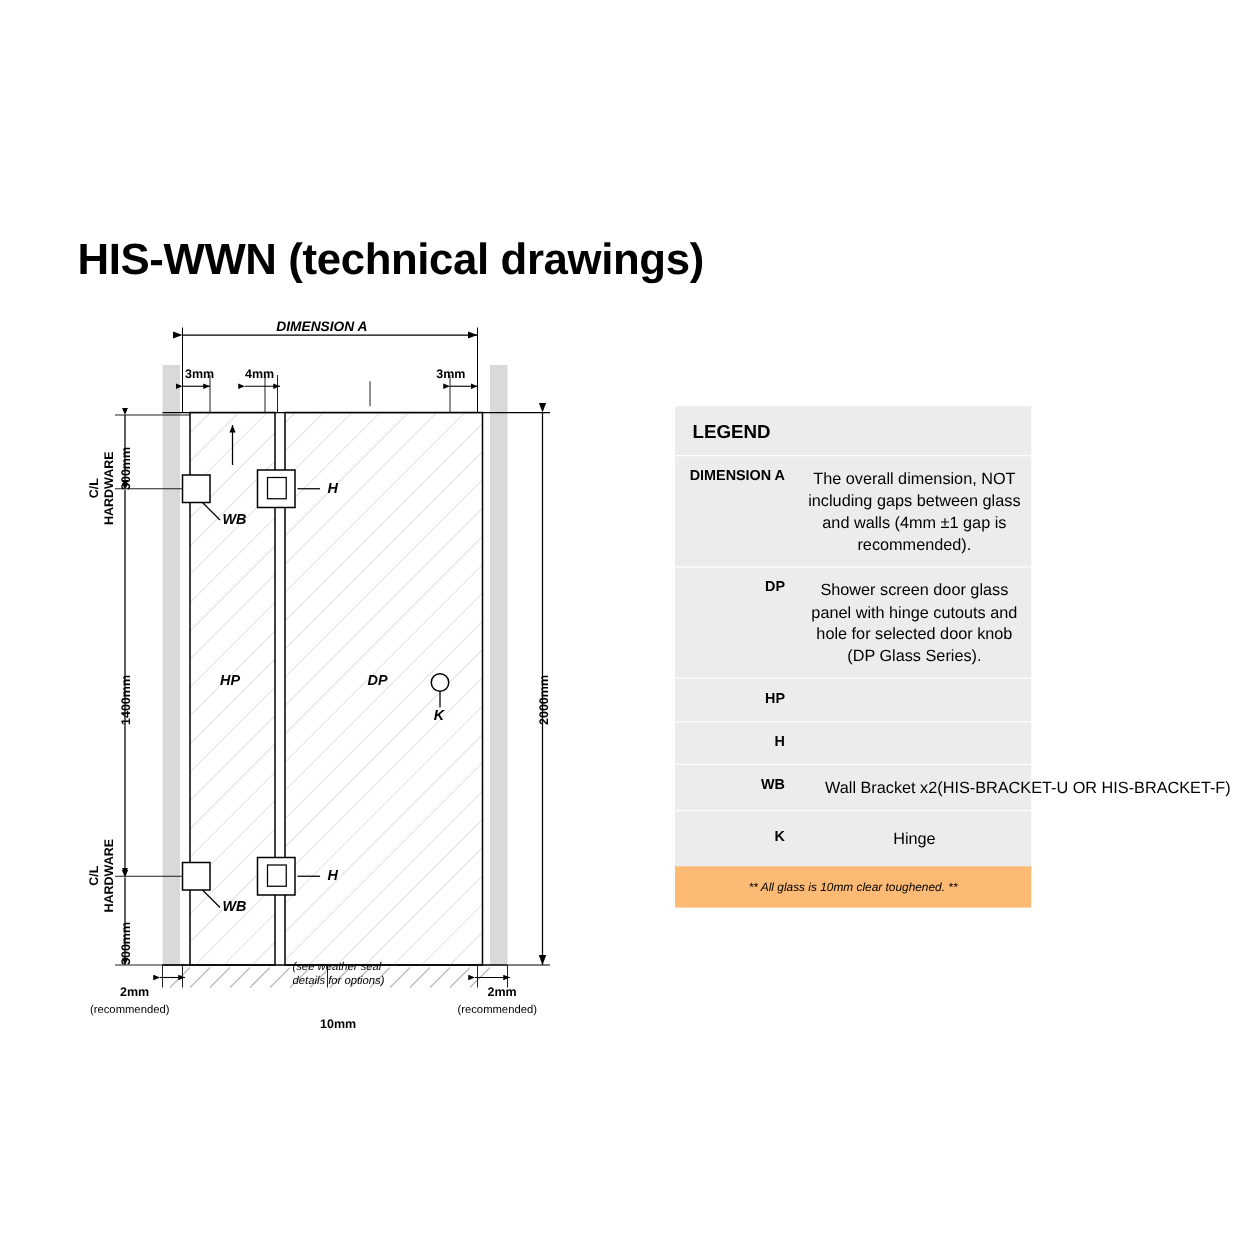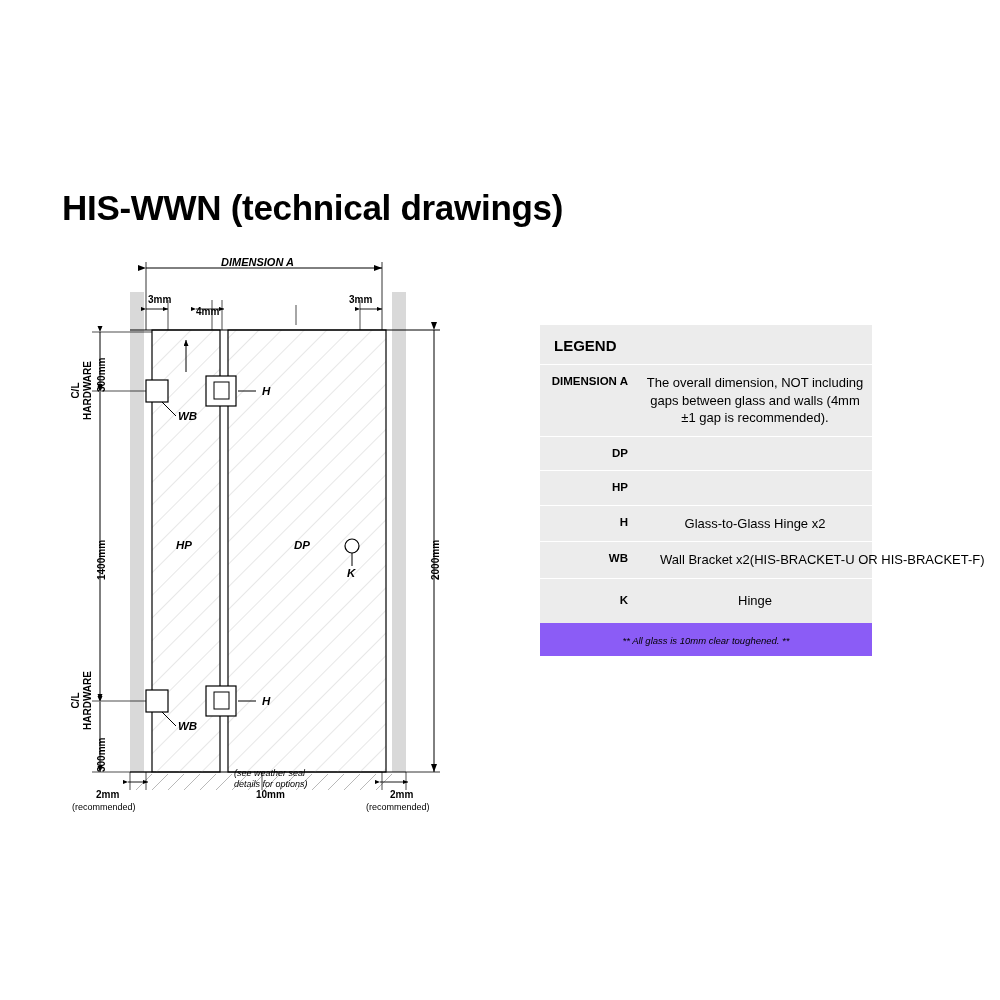--- a/index.html
+++ b/index.html
@@ -15,40 +15,40 @@
 
   
   #drawing{position:absolute;left:0;top:0;width:500px;height:1000px;}
   #drawing svg{position:absolute;left:0;top:0;}
   .lbl-sm{position:absolute;font-size:10px;white-space:nowrap;}
   .lbl-it{position:absolute;font-size:11.5px;font-style:italic;font-weight:bold;white-space:nowrap;}
   .vert{transform:rotate(-90deg);transform-origin:left top;}
 
   
   #legend{
-    position:absolute;left:540px;top:325px;width:332px;
+    position:absolute;left:540px;top:325px;width:285px;
     background:#ececec;
   }
   .legend-title{
     font-size:15px;font-weight:bold;padding:12px 0 10px 14px;
   }
   .lrow{display:flex;border-top:1px solid #ffffff;}
   .lrow .k{
     width:88px;flex:0 0 88px;text-align:right;padding:9px 10px 9px 0;
     font-size:11.5px;font-weight:bold;line-height:1.35;
   }
   .lrow .v{
     flex:1;padding:9px 8px 9px 8px;font-size:13px;line-height:1.35;
     white-space:pre-line;
     text-align:center;
   }
   .lrow.wide .v{white-space:nowrap;margin-left:14px;}
   .legend-note{
     font-size:9.5px;font-style:italic;text-align:center;padding:12px 0 10px 0;
-    background:#8b5cf6;
+    background:#fdba74;
   }
 </style>
 </head>
 <body>
 
 <div class="title">HIS-WWN (technical drawings)</div>
 
 <div id="drawing">
 
   <svg width="500" height="1000">
@@ -141,21 +141,21 @@
     <line x1="262" y1="772" x2="262" y2="790" stroke="#000" stroke-width="0.7"></line>
     <line x1="382" y1="772" x2="382" y2="790" stroke="#000" stroke-width="0.7"></line>
     <line x1="406" y1="772" x2="406" y2="790" stroke="#000" stroke-width="0.7"></line>
     <line x1="128" y1="782" x2="148" y2="782" stroke="#000" stroke-width="0.9" marker-start="url(#arrS)" marker-end="url(#arrS)"></line>
     <line x1="380" y1="782" x2="408" y2="782" stroke="#000" stroke-width="0.9" marker-start="url(#arrS)" marker-end="url(#arrS)"></line>
   </svg>
 
   <div class="lbl-sm" style="left:221px;top:256px;font-weight:bold;font-style:italic;font-size:11px;">DIMENSION A</div>
 
   <div class="lbl-sm" style="left:148px;top:294px;font-weight:bold;">3mm</div>
-  <div class="lbl-sm" style="left:196px;top:294px;font-weight:bold;margin-top:12px;">4mm</div>
+  <div class="lbl-sm" style="left:196px;top:294px;font-weight:bold;">4mm</div>
   <div class="lbl-sm" style="left:349px;top:294px;font-weight:bold;">3mm</div>
 
   <div class="lbl-sm vert" style="left:70px;top:420px;font-weight:bold;text-align:center;line-height:1.15;white-space:pre-line;">C/L
 HARDWARE</div>
   <div class="lbl-sm vert" style="left:96px;top:392px;font-weight:bold;">300mm</div>
   <div class="lbl-sm vert" style="left:96px;top:580px;font-weight:bold;">1400mm</div>
   <div class="lbl-sm vert" style="left:70px;top:730px;font-weight:bold;text-align:center;line-height:1.15;white-space:pre-line;">C/L
 HARDWARE</div>
   <div class="lbl-sm vert" style="left:96px;top:772px;font-weight:bold;">300mm</div>
 
@@ -166,44 +166,45 @@
 
   <div class="lbl-it" style="left:262px;top:385px;">H</div>
   <div class="lbl-it" style="left:262px;top:695px;">H</div>
   <div class="lbl-it" style="left:178px;top:410px;">WB</div>
   <div class="lbl-it" style="left:178px;top:720px;">WB</div>
   <div class="lbl-it" style="left:347px;top:567px;">K</div>
 
   <div class="lbl-sm" style="left:96px;top:789px;font-weight:bold;">2mm</div>
   <div class="lbl-sm" style="left:72px;top:802px;font-size:9px;">(recommended)</div>
 
-  <div class="lbl-sm" style="left:256px;top:789px;font-weight:bold;">10mm</div>
+  <div class="lbl-sm" style="left:256px;top:814px;font-weight:bold;">10mm</div>
   <div class="lbl-sm" style="left:234px;top:768px;font-size:9px;font-style:italic;line-height:1.25;white-space:pre-line;text-align:left;">(see weather seal
 details for options)</div>
 
   <div class="lbl-sm" style="left:390px;top:789px;font-weight:bold;">2mm</div>
   <div class="lbl-sm" style="left:366px;top:802px;font-size:9px;">(recommended)</div>
 </div>
 
 <div id="legend">
   <div class="legend-title">LEGEND</div>
 
   <div class="lrow">
     <div class="k">DIMENSION A</div>
     <div class="v">The overall dimension, NOT including gaps between glass and walls (4mm ±1 gap is recommended).</div>
   </div>
   <div class="lrow">
     <div class="k">DP</div>
+    <div class="v">Shower screen door glass panel with hinge cutouts and hole for selected door knob
+(DP Glass Series).</div>
   </div>
   <div class="lrow">
     <div class="k">HP</div>
   </div>
   <div class="lrow">
     <div class="k">H</div>
-    <div class="v">Glass-to-Glass Hinge x2</div>
   </div>
   <div class="lrow wide">
     <div class="k">WB</div>
     <div class="v">Wall Bracket x2(HIS-BRACKET-U OR HIS-BRACKET-F)</div>
   </div>
   <div class="lrow" style="min-height:44px;align-items:center;">
     <div class="k">K</div>
     <div class="v">Hinge</div>
   </div>
 

